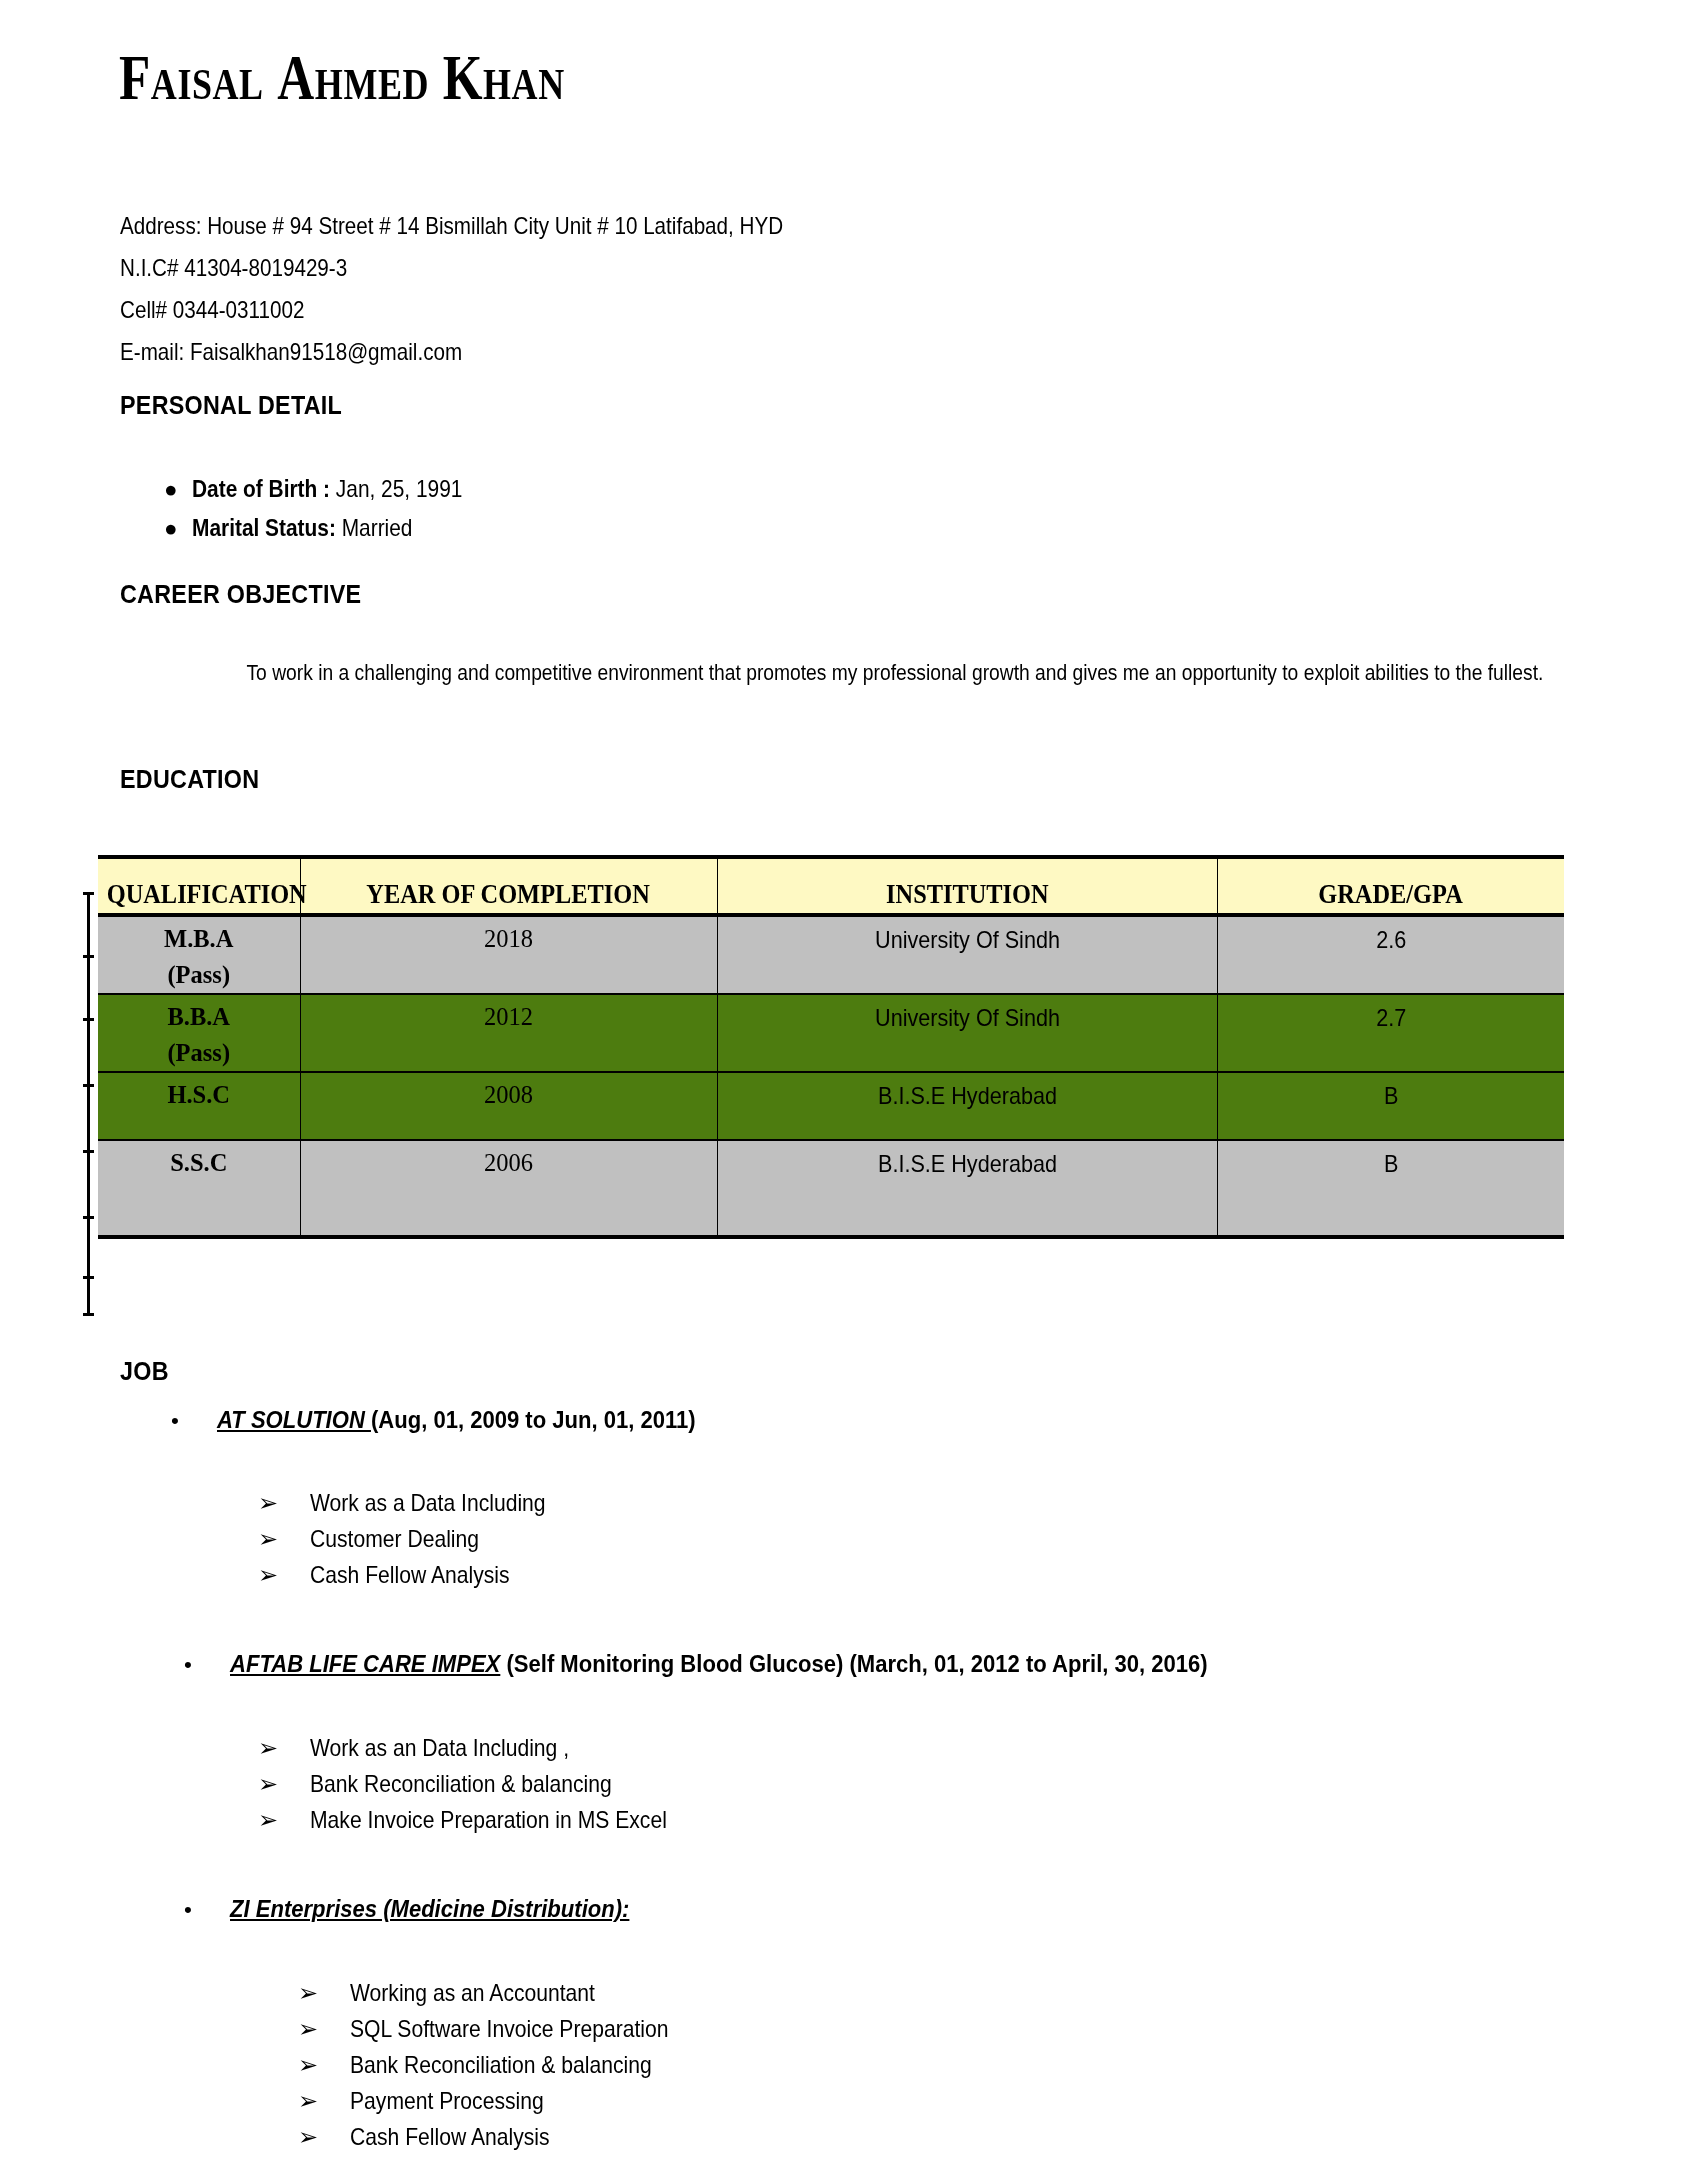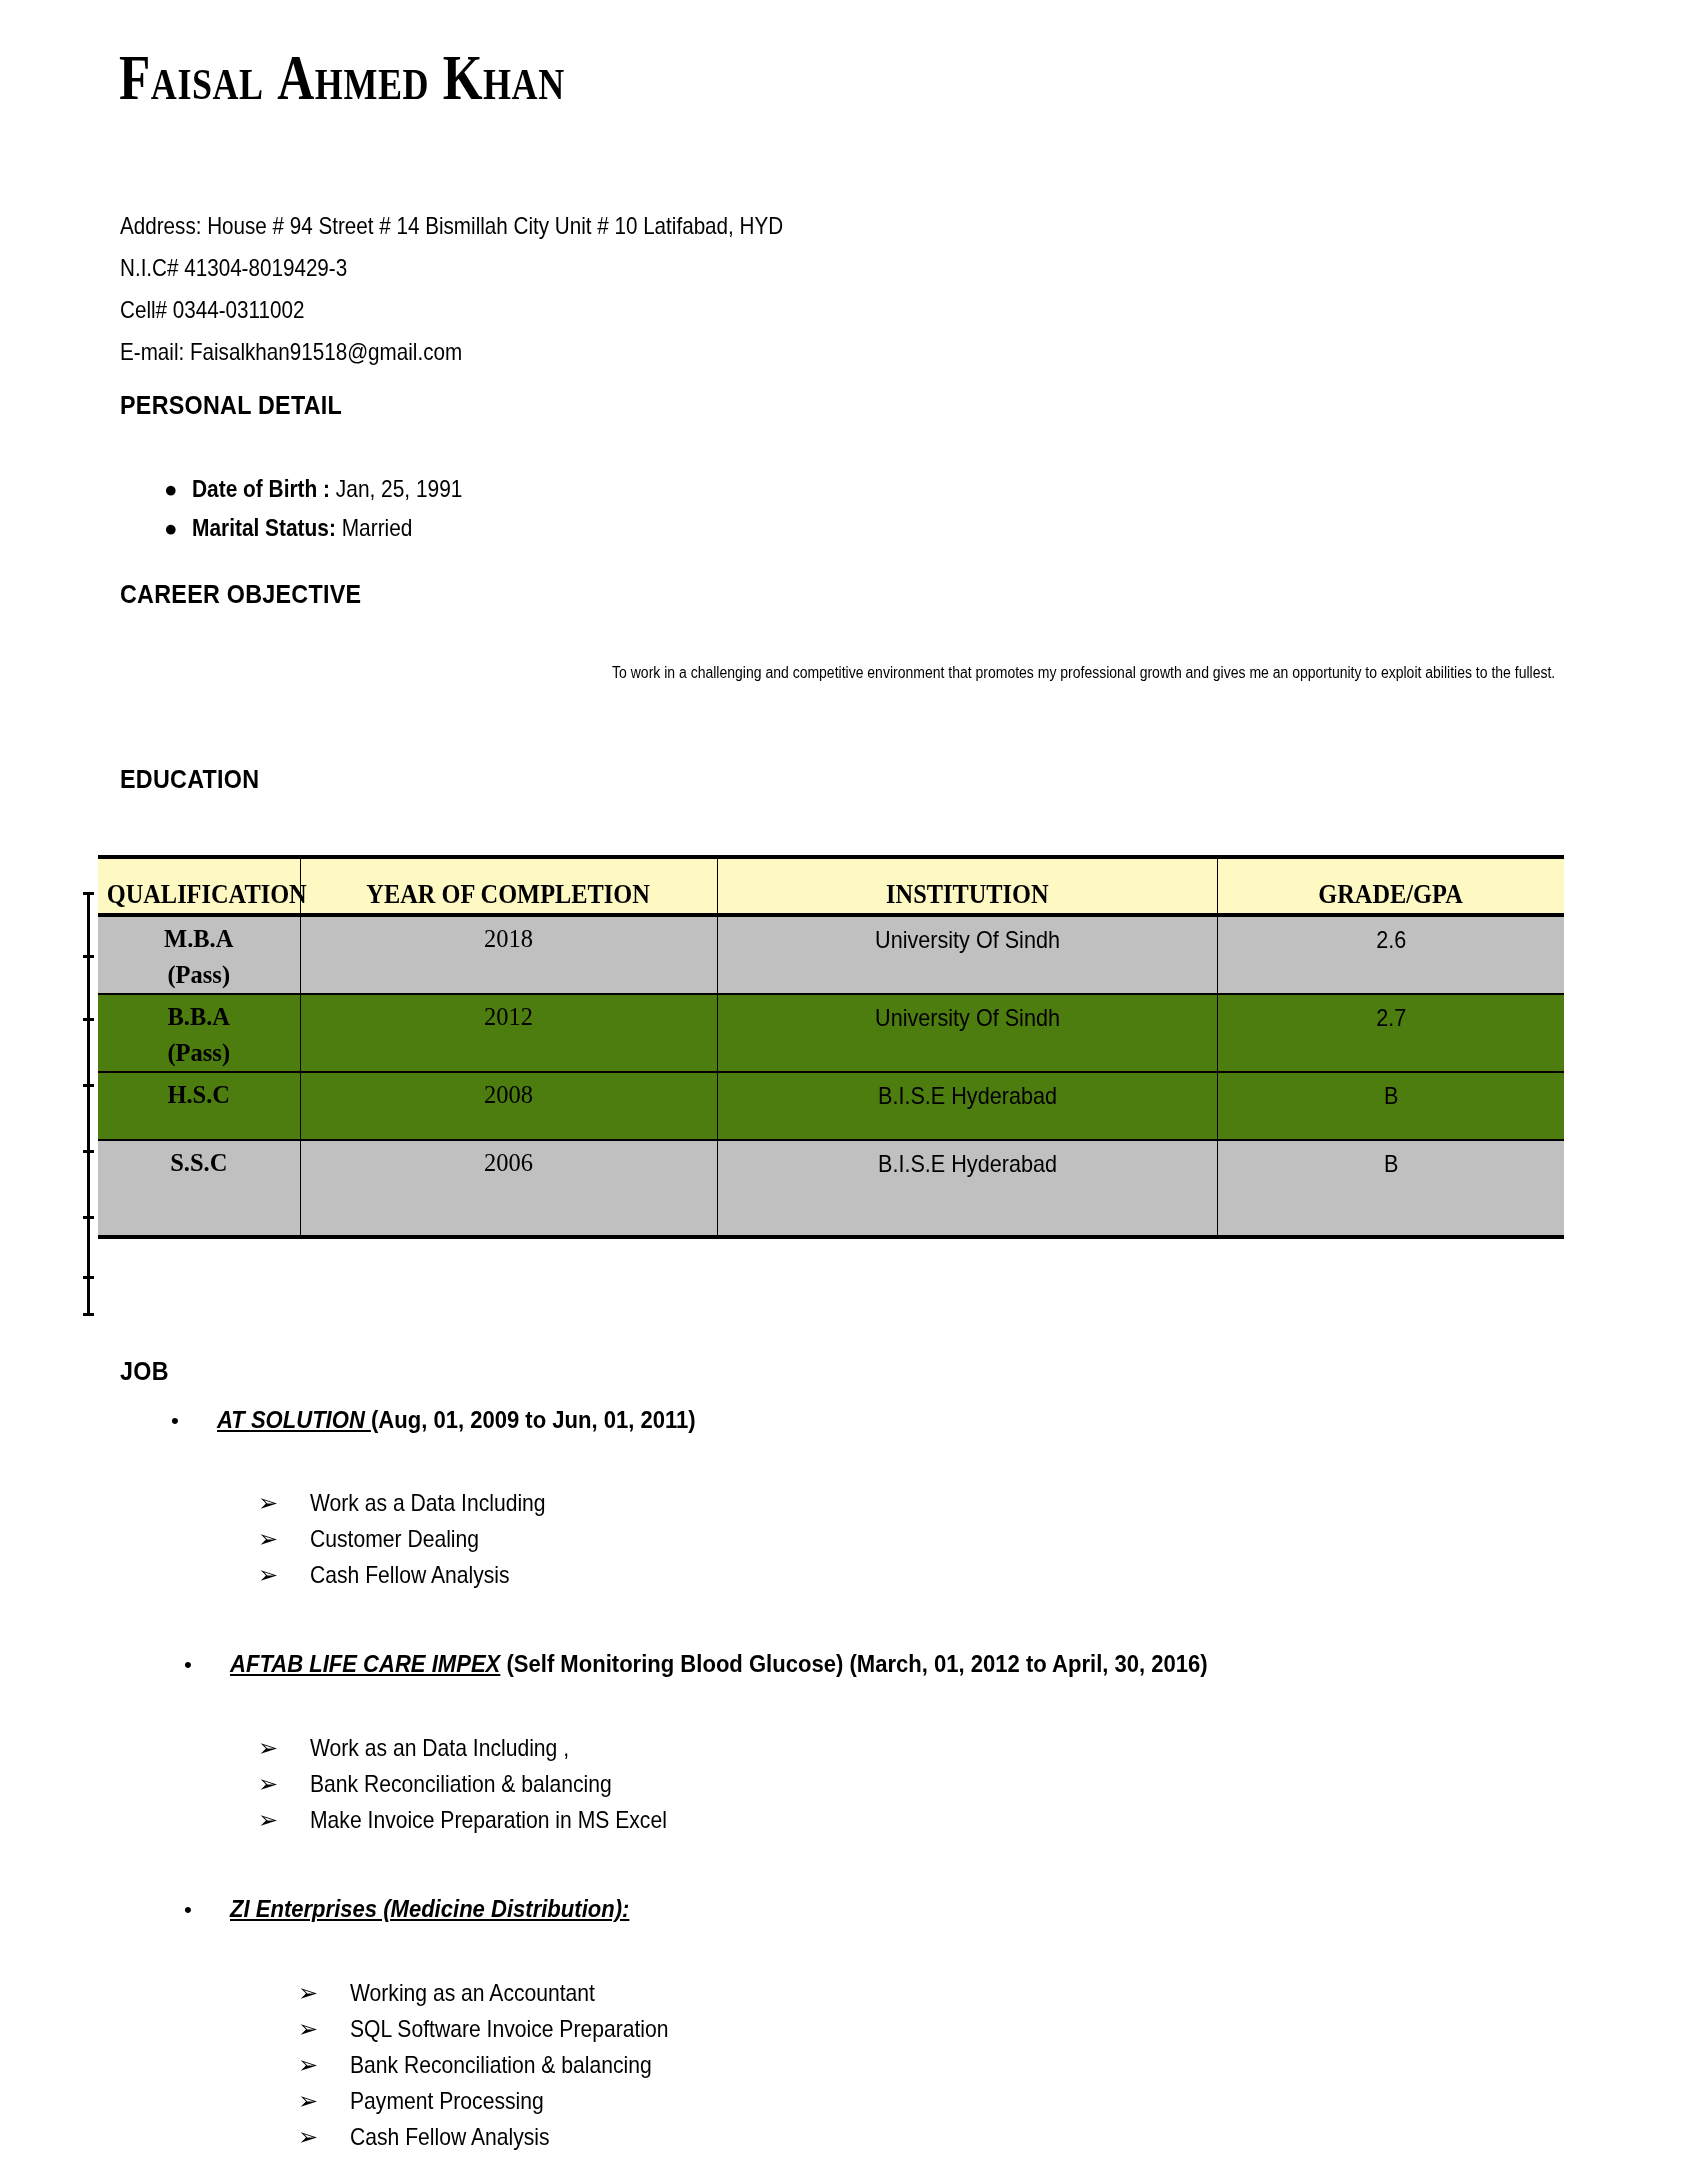--- a/index.html
+++ b/index.html
@@ -59,23 +59,23 @@
   }
   .pd-bullet {
     width:28px; flex:0 0 28px;
     font-size:22.5px; line-height:38px;
   }
   .pd-text { transform:scaleX(0.87); transform-origin:left center; }
   .pd-text b { font-weight:700; }
 
   
   .obj {
-    position:absolute; left:108px; top:652px; width:1449px;
-    font-size:16px; line-height:42px;
-    text-align:right;
+    position:absolute; left:128px; top:652px; width:1449px;
+    font-size:22px; line-height:42px;
+    text-align:center;
   }
   .obj .inner { transform:scaleX(0.875); transform-origin:left top; width:1654px; }
   .obj .indent { display:inline-block; width:99px; }
 
   
   .tbl-wrap { position:absolute; left:98px; top:855px; width:1465px; }
   table.edu { border-collapse:collapse; width:1465px; table-layout:fixed; }
   table.edu col.c1 { width:202px; }
   table.edu col.c2 { width:417px; }
   table.edu col.c3 { width:500px; }

